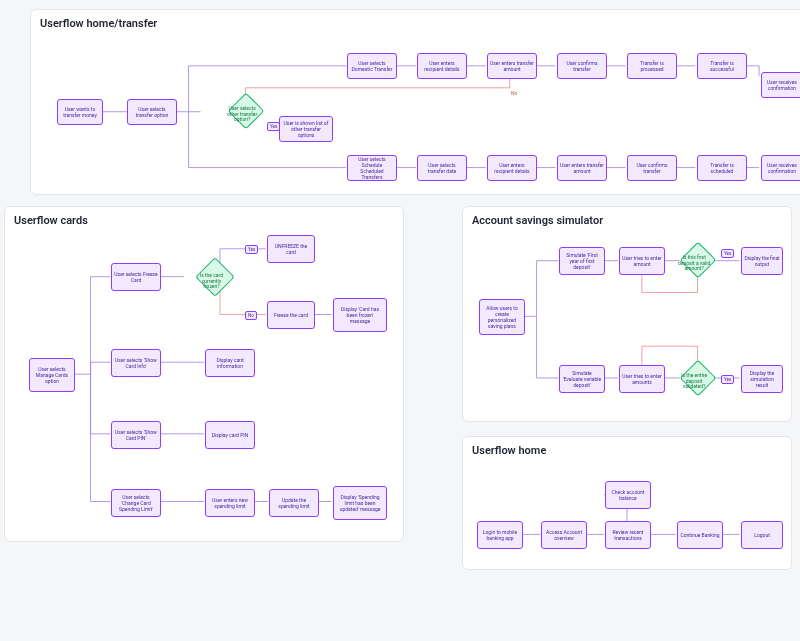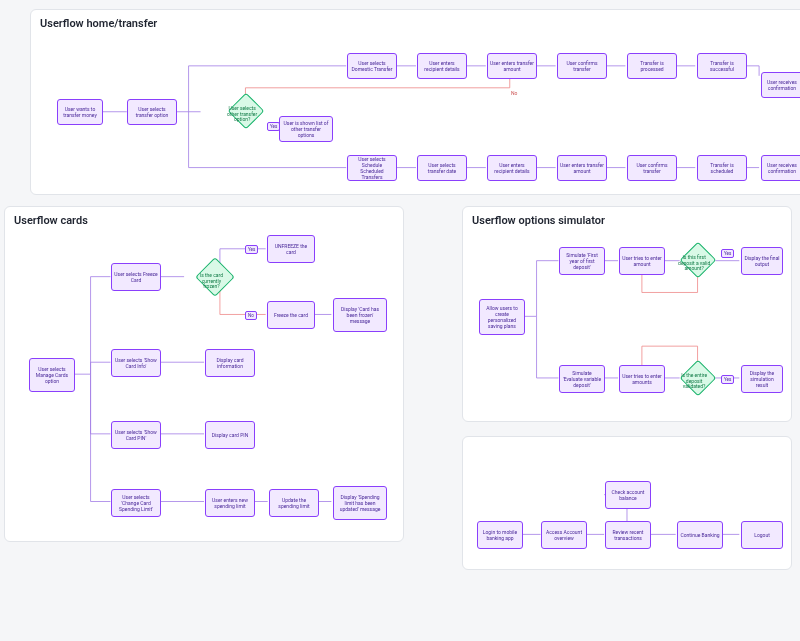--- a/index.html
+++ b/index.html
@@ -190,21 +190,21 @@
     <div class="node" style="left:106px;top:214px;width:50px;height:28px;">User selects 'Show Card PIN'</div>
     <div class="node" style="left:200px;top:214px;width:50px;height:28px;">Display card PIN</div>
 
     <div class="node" style="left:106px;top:282px;width:50px;height:28px;">User selects 'Change Card Spending Limit'</div>
     <div class="node" style="left:200px;top:282px;width:50px;height:28px;">User enters new spending limit</div>
     <div class="node" style="left:264px;top:282px;width:50px;height:28px;">Update the spending limit</div>
     <div class="node" style="left:328px;top:279px;width:54px;height:34px;">Display 'Spending limit has been updated' message</div>
   </div>
 
   <div class="panel" style="left:462px;top:206px;width:330px;height:216px;">
-    <div class="panel-title">Userflow options simulator</div>
+    <div class="panel-title">Account savings simulator</div>
 
     <svg class="wires" viewBox="0 0 330 216">
       <g stroke="#a27de6" stroke-width="0.8" fill="none">
         <path d="M62 110 H74 V54 H96"></path>
         <path d="M74 110 V172 H96"></path>
         <line x1="142" y1="54" x2="156" y2="54"></line>
         <line x1="202" y1="54" x2="218" y2="54"></line>
         <line x1="254" y1="54" x2="278" y2="54"></line>
         <line x1="142" y1="172" x2="156" y2="172"></line>
         <line x1="202" y1="172" x2="218" y2="172"></line>
@@ -229,20 +229,21 @@
     <div class="node" style="left:96px;top:158px;width:46px;height:28px;">Simulate 'Evaluate variable deposit'</div>
     <div class="node" style="left:156px;top:158px;width:46px;height:28px;">User tries to enter amounts</div>
     <div class="diamond" style="left:222px;top:158px;width:26px;height:26px;">
       <div class="diamond-label">Is the entire deposit validated?</div>
     </div>
     <div class="tag" style="left:258px;top:168px;">Yes</div>
     <div class="node" style="left:278px;top:158px;width:42px;height:28px;">Display the simulation result</div>
   </div>
 
   <div class="panel" style="left:462px;top:436px;width:330px;height:134px;">
+    <div class="panel-title">Userflow home</div>
 
     <svg class="wires" viewBox="0 0 330 134">
       <g stroke="#a27de6" stroke-width="0.8" fill="none">
         <line x1="60" y1="98" x2="78" y2="98"></line>
         <line x1="124" y1="98" x2="142" y2="98"></line>
         <path d="M165 86 V58 H142"></path>
         <path d="M165 58 H188"></path>
         <line x1="188" y1="98" x2="214" y2="98"></line>
         <line x1="260" y1="98" x2="278" y2="98"></line>
       </g>

